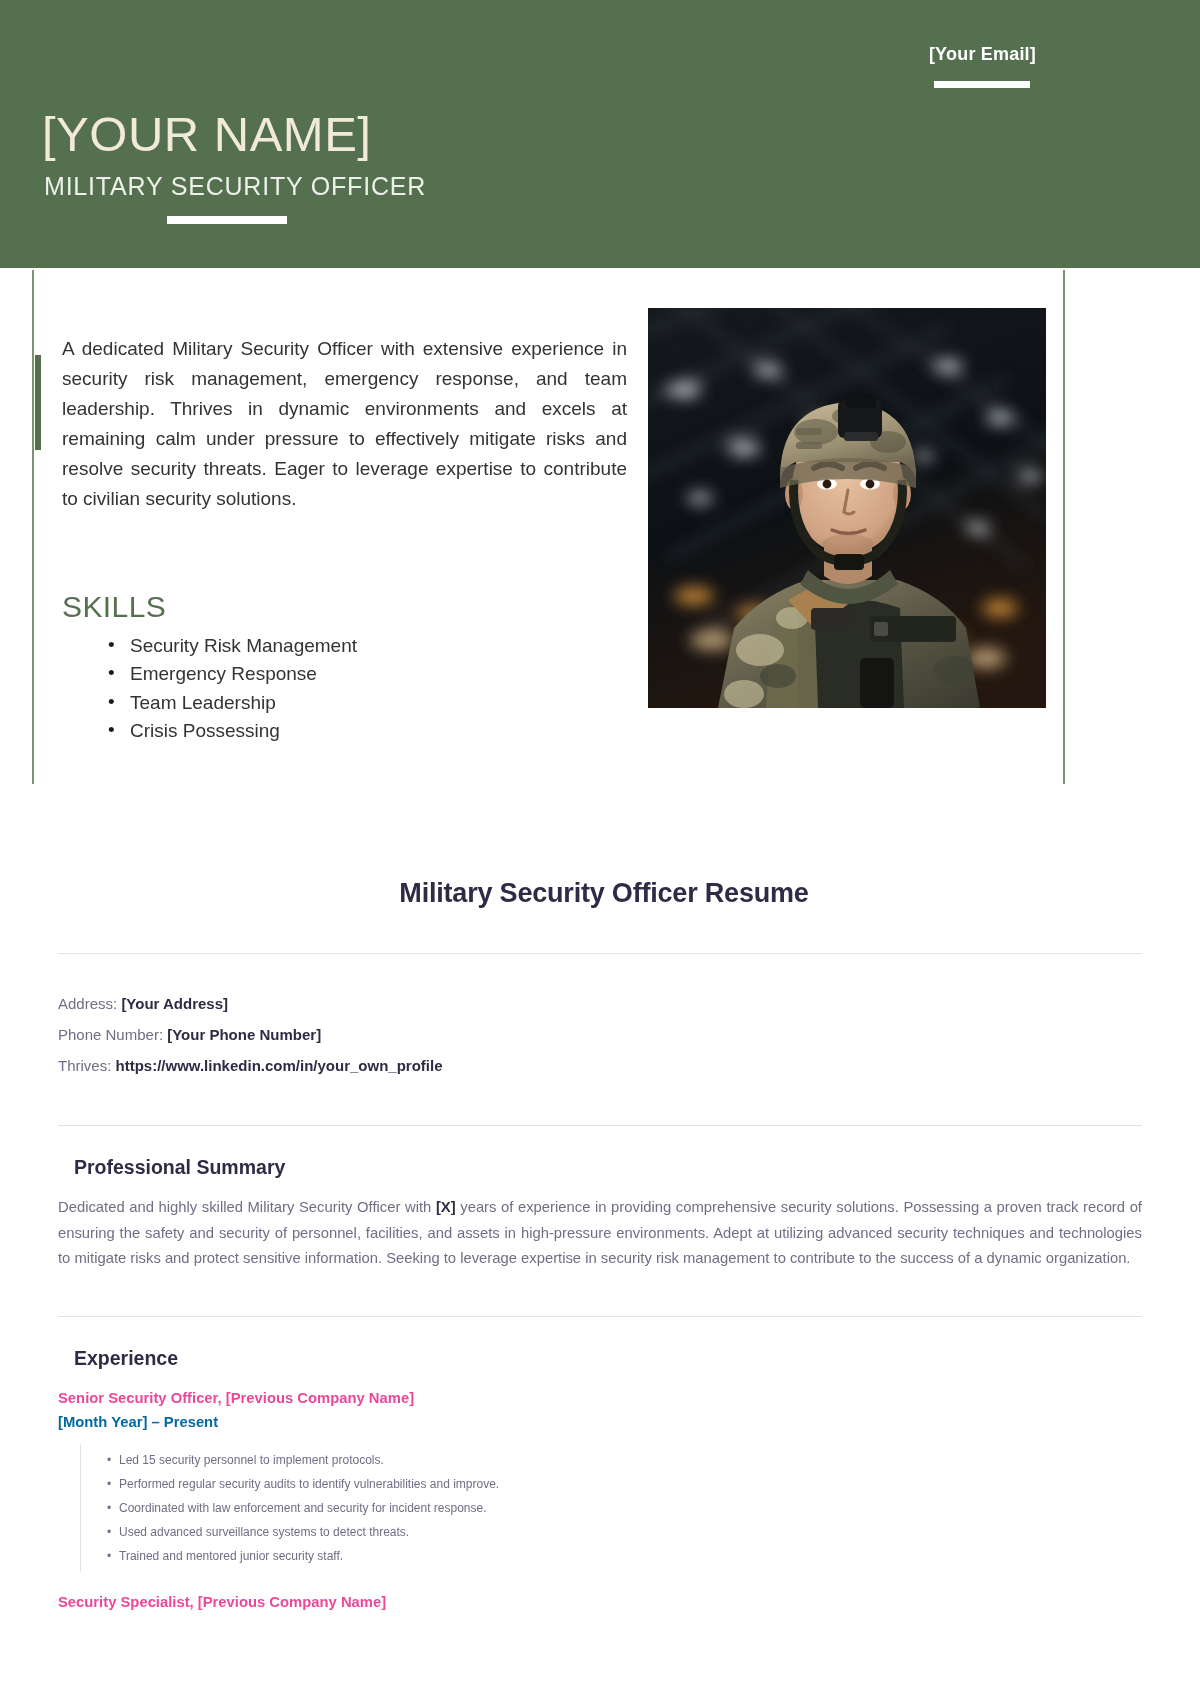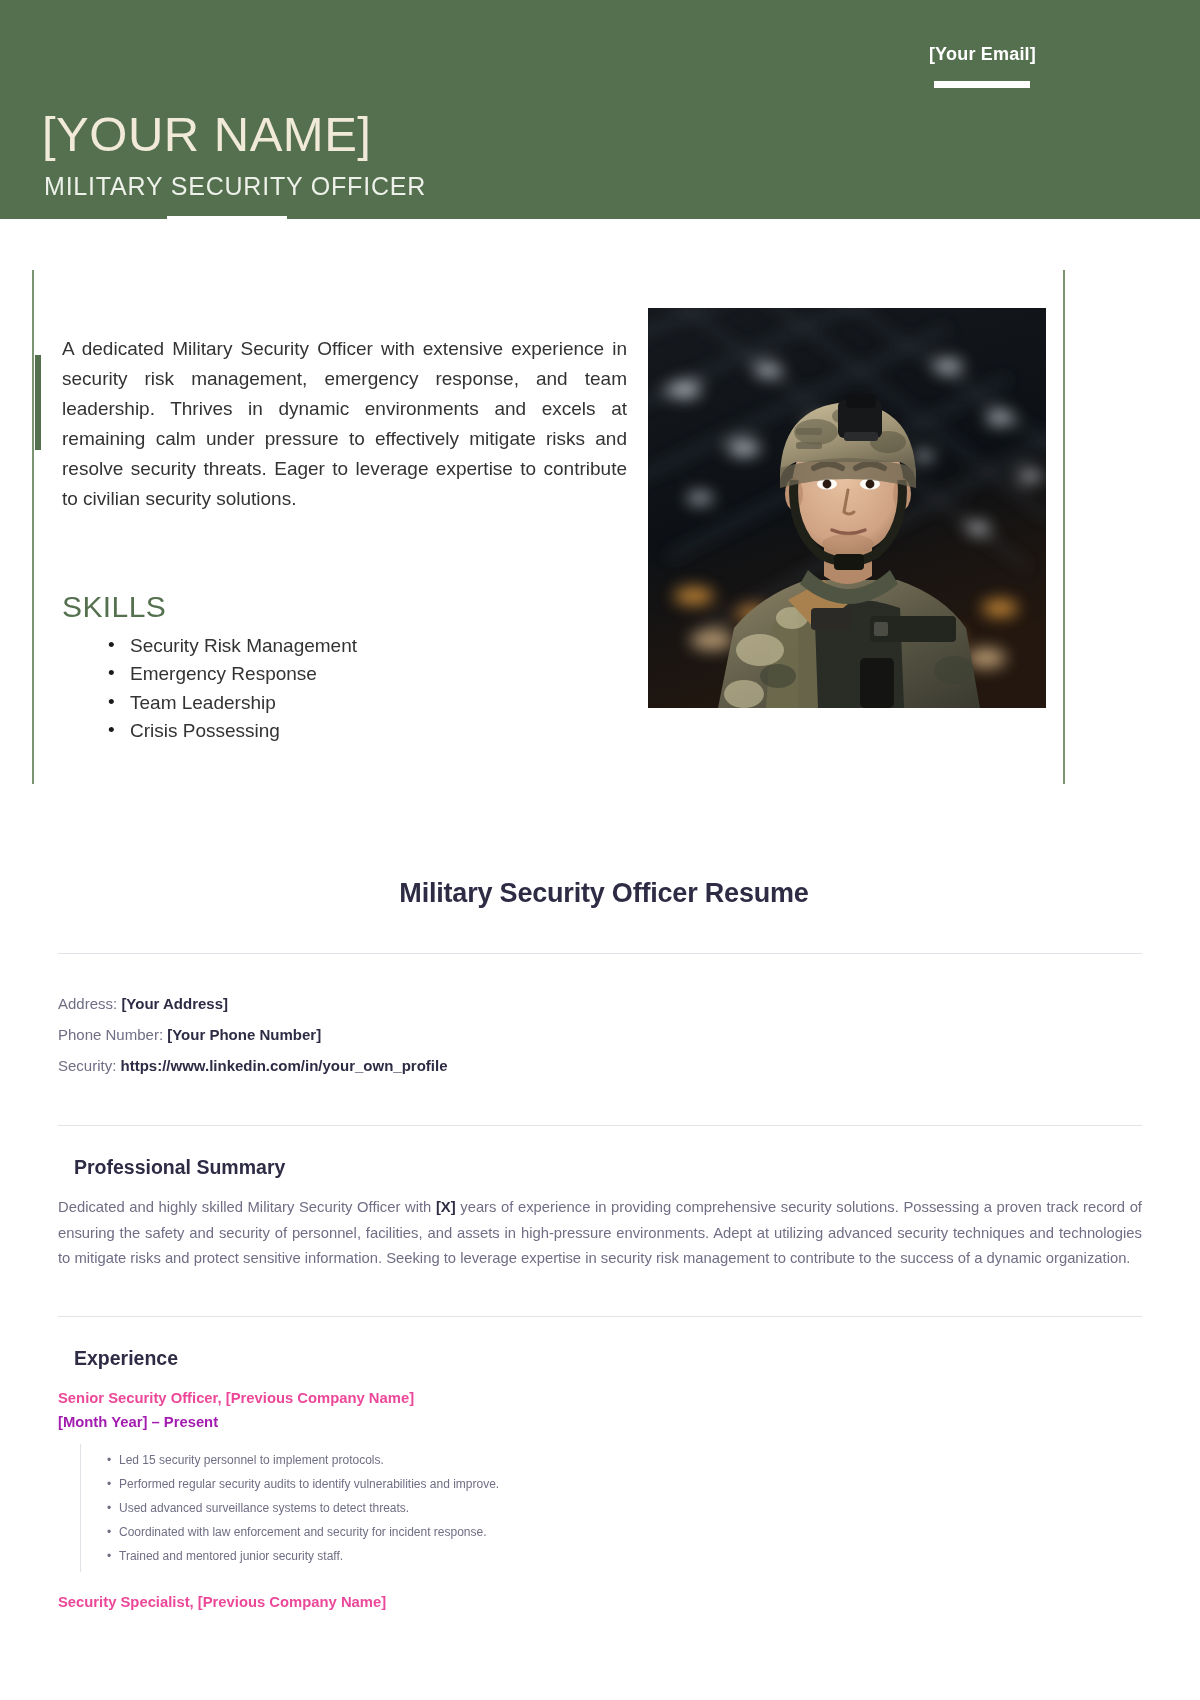--- a/index.html
+++ b/index.html
@@ -14,21 +14,21 @@
     overflow: hidden;
     font-family: "Liberation Sans", sans-serif;
     color: #3b3b4f;
   }
 
   
   .header-band {
     position: absolute;
     left: 0; top: 0;
     width: 1200px;
-    height: 219px;
+    height: 268px;
     background: #55704f;
   }
   .email-block {
     position: absolute;
     right: 164px;
     top: 44px;
     text-align: center;
   }
   .email-text {
     font-size: 18px;
@@ -222,21 +222,21 @@
   .job-title {
     font-size: 14.8px;
     font-weight: bold;
     color: #ec4899;
     margin: 0;
     line-height: 24px;
   }
   .job-dates {
     font-size: 14.8px;
     font-weight: bold;
-    color: #a21caf;
+    color: #0369a1;
     margin: 0 0 10px 0;
     line-height: 24px;
   }
   .job-bullets {
     margin: 0 0 0 22px;
     padding: 4px 0 4px 26px;
     list-style: none;
     border-left: 1px solid #e2e2e8;
   }
   .job-bullets li {
@@ -429,21 +429,21 @@
   <div class="contact-block">
     <div class="contact-line">
       <span>Address:</span>
       <b>[Your Address]</b>
     </div>
     <div class="contact-line">
       <span>Phone Number:</span>
       <b>[Your Phone Number]</b>
     </div>
     <div class="contact-line">
-      <span>Security:</span>
+      <span>Thrives:</span>
       <b>https://www.linkedin.com/in/your_own_profile</b>
     </div>
   </div>
 
   <div class="hr"></div>
 
   <div class="section">
     <div class="section-heading">Professional Summary</div>
     <p class="body-text">
       <span>Dedicated and highly skilled Military Security Officer with </span><b>[X]</b><span> years of experience in providing comprehensive security solutions. Possessing a proven track record of ensuring the safety and security of personnel, facilities, and assets in high-pressure environments. Adept at utilizing advanced security techniques and technologies to mitigate risks and protect sensitive information. Seeking to leverage expertise in security risk management to contribute to the success of a dynamic organization.</span>
@@ -454,22 +454,22 @@
 
   <div class="section">
     <div class="section-heading">Experience</div>
 
     <div>
       <div class="job-title">Senior Security Officer, [Previous Company Name]</div>
       <div class="job-dates">[Month Year] – Present</div>
       <ul class="job-bullets">
         <li>Led 15 security personnel to implement protocols.</li>
         <li>Performed regular security audits to identify vulnerabilities and improve.</li>
+        <li>Coordinated with law enforcement and security for incident response.</li>
         <li>Used advanced surveillance systems to detect threats.</li>
-        <li>Coordinated with law enforcement and security for incident response.</li>
         <li>Trained and mentored junior security staff.</li>
       </ul>
     </div>
 
     <div class="spacer-sm"></div>
 
     <div>
       <div class="job-title">Security Specialist, [Previous Company Name]</div>
     </div>
   </div>

